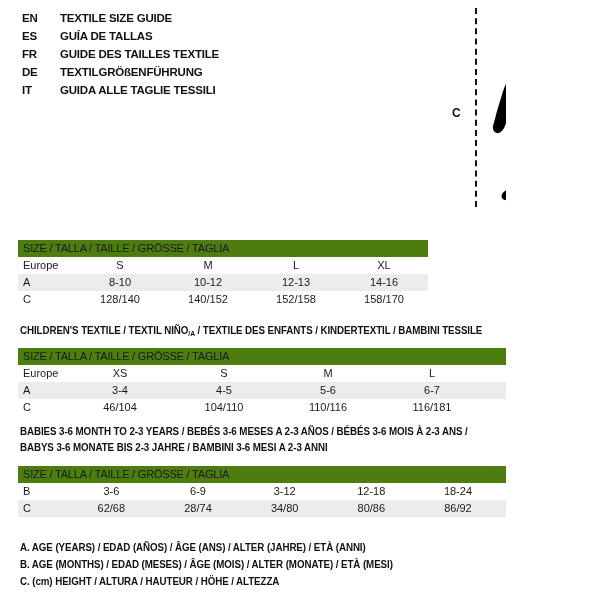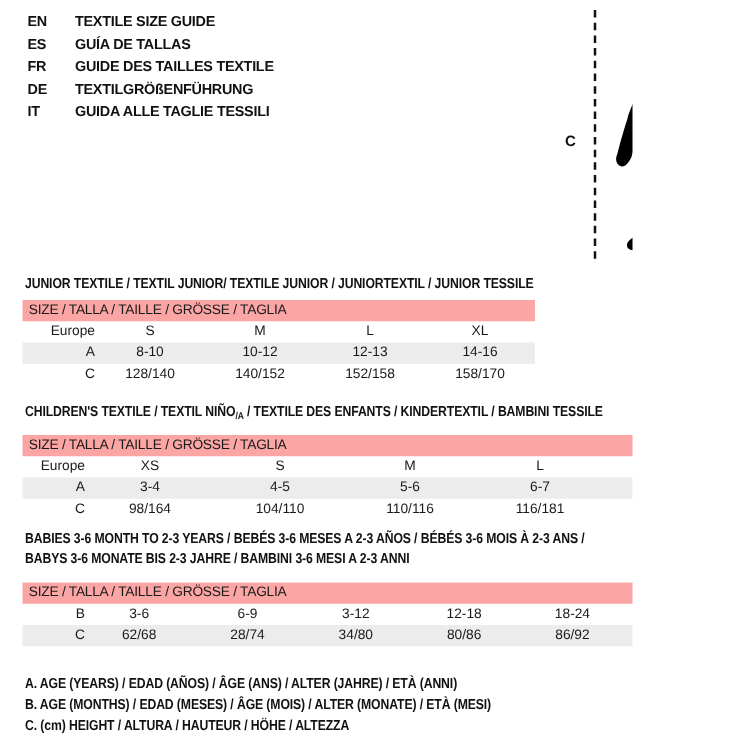--- a/index.html
+++ b/index.html
@@ -22,22 +22,22 @@
   .sec-title{position:absolute;left:20px;}
   .title-l1{top:217px;}
   .title-l2{top:320px;}
   .title-l3a{top:421px;}
   .title-l3b{top:437px;}
   .sub-a{font-size:8px;vertical-align:-2px;}
   
   table.size-table{position:absolute;border-collapse:collapse;table-layout:fixed;
         font-size:11px;color:#1a1a1a;}
   table.size-table td{height:17px;padding:0;text-align:center;vertical-align:middle;line-height:17px;}
-  table.size-table td.lbl{text-align:right;padding-left:5px;}
-  tr.bar td{background:#fca5a5;text-align:left;padding-left:5px;letter-spacing:-0.2px;}
+  table.size-table td.lbl{text-align:left;padding-left:5px;}
+  tr.bar td{background:#4d7c0f;text-align:left;padding-left:5px;letter-spacing:-0.2px;}
   tr.shaded td{background:#ececec;}
   .t1{left:18px;top:240px;width:410px;}
   .t2{left:18px;top:348px;width:570px;}
   .t3{left:18px;top:466px;width:570px;}
   
   .legend{position:absolute;left:20px;top:537px;}
   .legend-line{display:block;height:17px;line-height:17px;}
 </style>
 </head>
 <body>
@@ -78,23 +78,20 @@
       C72,170 72,181 73,189 C74,194 72,197 68,198 C62,199 58,197 59,192
       C60,183 60,171 59,161 C57,153 55,149 53,146 C50,149 48,156 47,163
       C46,173 46,183 46,190 C41,191 33,193 27,196 C20,199 15,197 16,192
       C18,188 24,185 29,183 C30,172 31,161 30,152 C26,146 23,136 22,126
       C22,116 23,107 26,99 C24,105 22,113 20,120 C18,126 14,130 11,129
       C7,128 6,123 8,119 C10,111 13,100 16,91 C18,83 22,74 27,68
       C31,62 36,58 42,56 C36,51 32,44 31,37 C26,35 27,27 31,25
       C33,12 43,3 55,3 Z"></path>
   </svg>
 
-  <div class="sec-title title-l1">
-    <span class="cond">JUNIOR TEXTILE / TEXTIL JUNIOR/ TEXTILE JUNIOR / JUNIORTEXTIL / JUNIOR TESSILE</span>
-  </div>
   <table class="size-table t1">
     <colgroup>
         <col style="width:58px">
         <col>
         <col>
         <col>
         <col>
       </colgroup>
     <tbody>
         <tr class="bar">
@@ -151,21 +148,21 @@
     <tr class="shaded">
       <td class="lbl">A</td>
       <td>3-4</td>
       <td>4-5</td>
       <td>5-6</td>
       <td>6-7</td>
       <td>7-8</td>
     </tr>
     <tr>
       <td class="lbl">C</td>
-      <td>98/164</td>
+      <td>46/104</td>
       <td>104/110</td>
       <td>110/116</td>
       <td>116/181</td>
       <td>122/128</td>
     </tr>
   </tbody>
     </table>
 
   <div class="sec-title title-l3a">
     <span class="cond">BABIES 3-6 MONTH TO 2-3 YEARS / BEBÉS 3-6 MESES A 2-3 AÑOS / BÉBÉS 3-6 MOIS À 2-3 ANS /</span>

